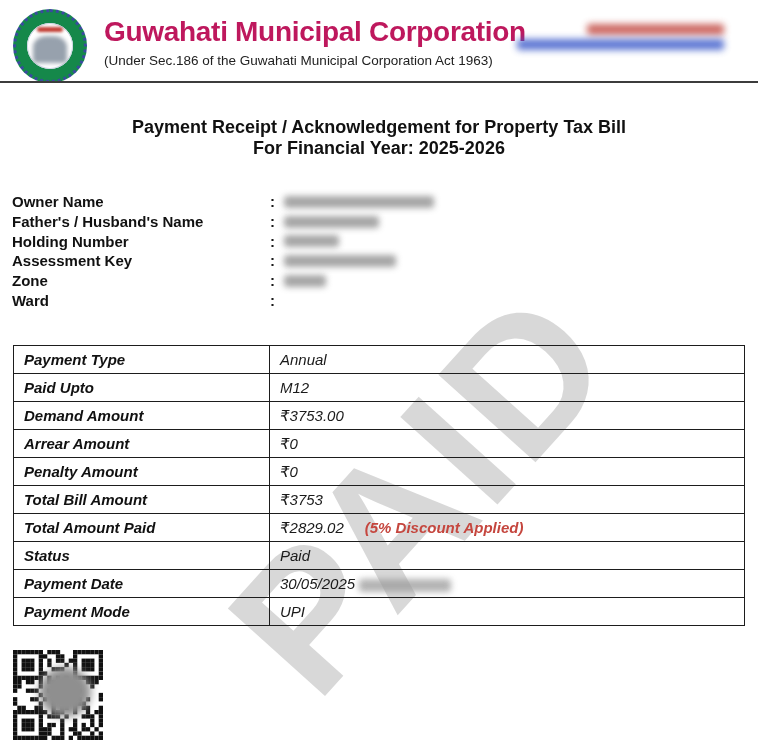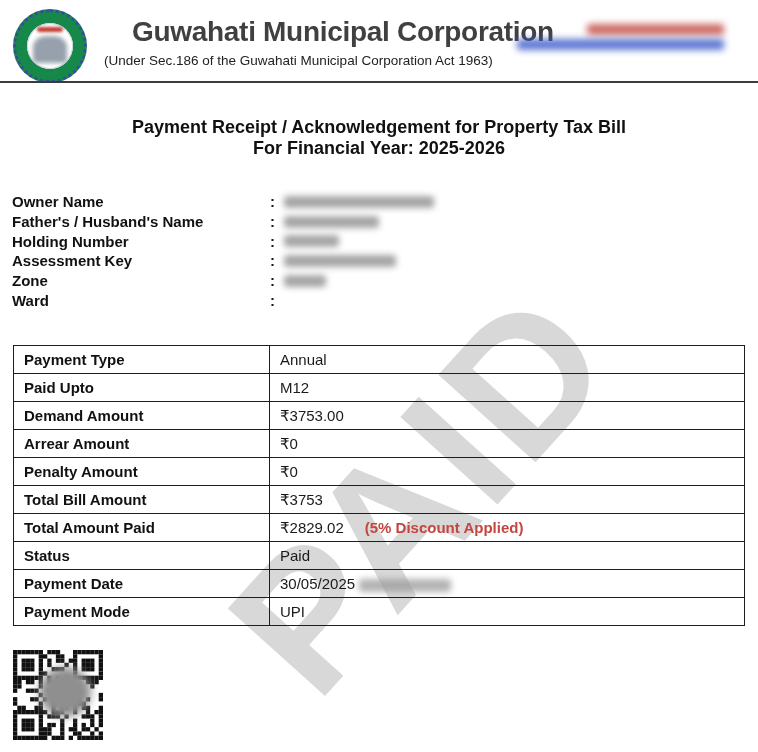--- a/index.html
+++ b/index.html
@@ -21,21 +21,21 @@
   }
   .logo-redtext{
     position:absolute;left:10px;top:4px;width:26px;height:5px;border-radius:3px;
     background:#c03a30;filter:blur(1.5px);
   }
   .logo-img{
     position:absolute;left:6px;top:13px;width:34px;height:27px;border-radius:40% 40% 4px 4px;
     background:#97a1ad;filter:blur(2px);
   }
   .org-text{position:absolute;left:104px;top:16px;}
-  .org-name{font-size:28px;font-weight:bold;letter-spacing:-0.3px;color:#404040;margin-left:28px;}
+  .org-name{font-size:28px;font-weight:bold;letter-spacing:-0.3px;color:#be185d;}
   .org-subtitle{font-size:13.5px;margin-top:5px;color:#222;}
   .contact{position:absolute;right:34px;top:24px;display:flex;flex-direction:column;align-items:flex-end;gap:4px;}
   .contact-blob{height:11px;border-radius:3px;filter:blur(3.5px);opacity:.8;}
   .contact-blob.phone{width:137px;}
   .contact-blob.website{width:207px;}
   .header-rule{position:absolute;left:0;top:81px;width:758px;height:2px;background:#3c3c3c;}
   
   .doc-title{position:absolute;left:0;top:117px;width:758px;text-align:center;
     font-size:18px;font-weight:bold;line-height:21px;color:#111;}
   
@@ -52,21 +52,21 @@
   
   .watermark{
     position:absolute;left:420px;top:492px;z-index:0;
     transform:translate(-50%,-50%) rotate(-48deg);
     font-size:190px;font-weight:800;letter-spacing:4px;
     color:rgba(125,125,125,0.30);white-space:nowrap;user-select:none;
   }
   
   .pay-table{
     position:absolute;left:13px;top:345px;width:732px;z-index:1;
-    border-collapse:collapse;table-layout:fixed;background:transparent;
+    border-collapse:collapse;table-layout:fixed;background:transparent;font-style:italic;
   }
   .pay-table td{
     border:1.6px solid #1d1d1d;font-size:15px;height:27px;
     padding:0 0 0 10px;vertical-align:middle;background:transparent;
   }
   .pay-table td.cell-label{font-weight:bold;width:245px;color:#111;}
   .pay-table .note{margin-left:21px;font-weight:bold;text-align:center;}
   .inline-redacted{display:inline-block;vertical-align:middle;width:92px;height:13px;margin-left:4px;
     border-radius:3px;background:#9a9a9a;filter:blur(3.2px);opacity:.75;}
   

